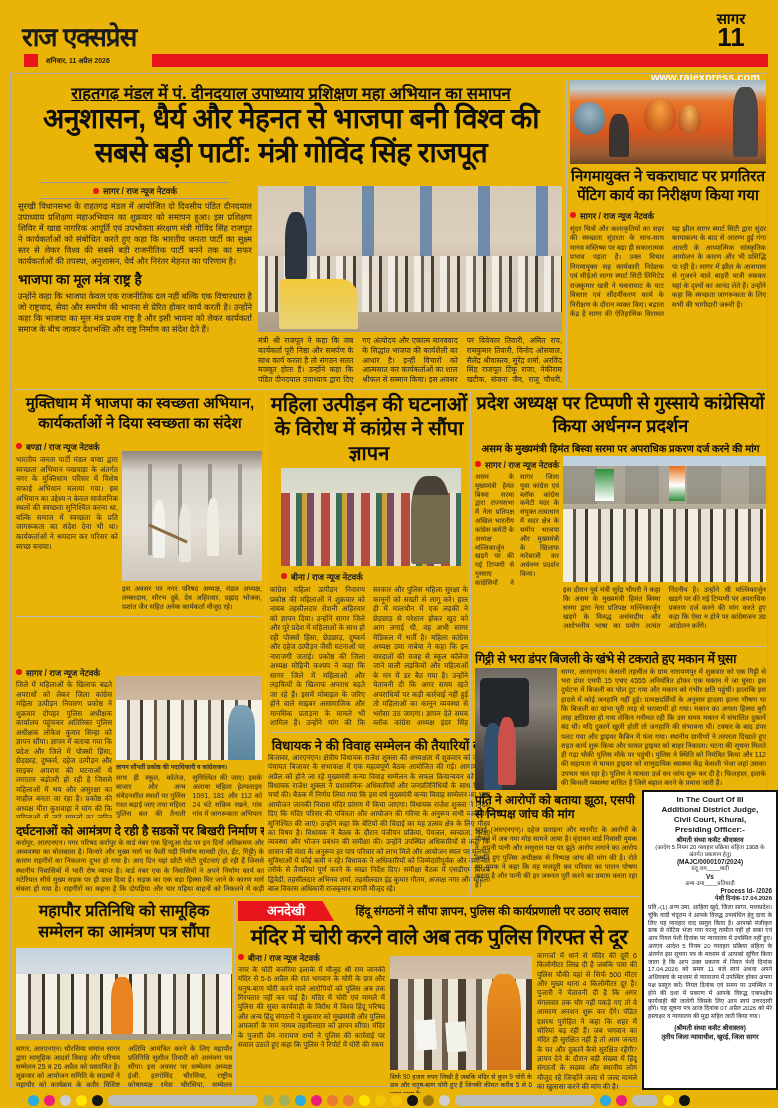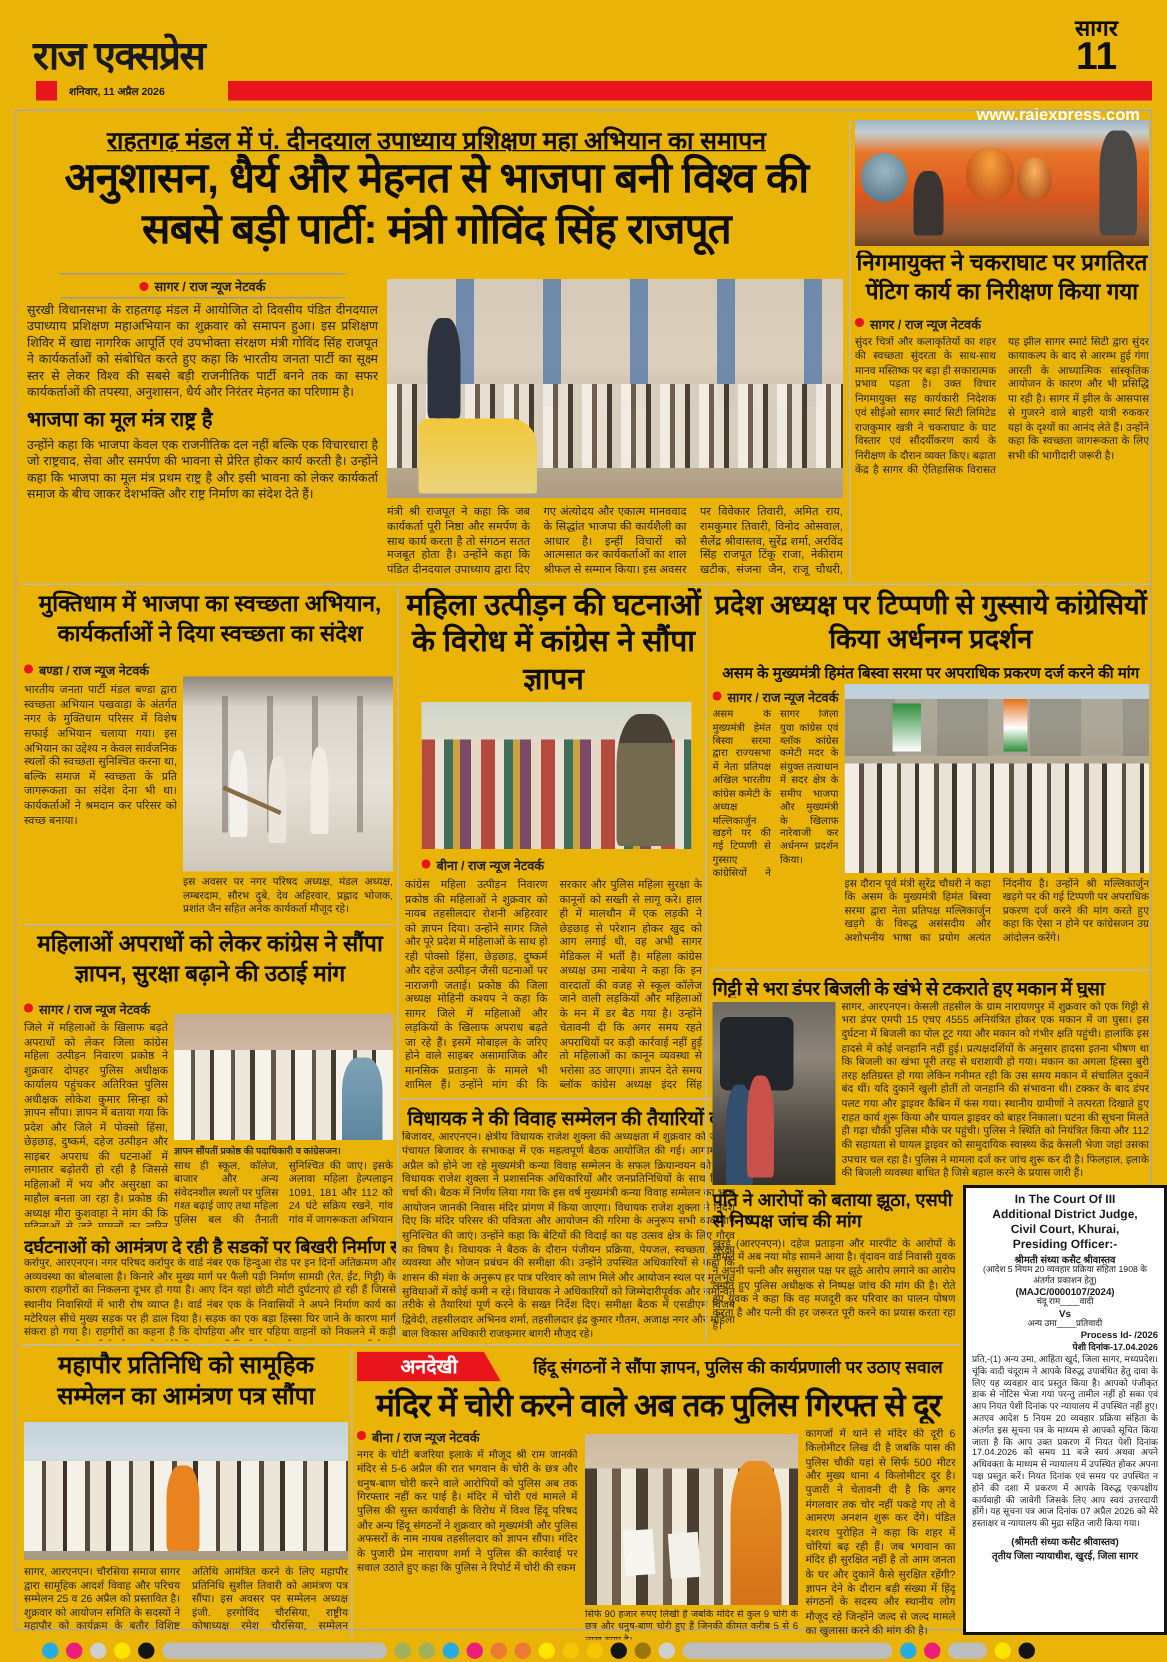--- a/index.html
+++ b/index.html
@@ -136,21 +136,20 @@
   </div>
   <div class="abs just" style="left:16px;top:455px;width:102px;height:158px;font-size:7.3px;">भारतीय जनता पार्टी मंडल बण्डा द्वारा स्वच्छता अभियान पखवाड़ा के अंतर्गत नगर के मुक्तिधाम परिसर में विशेष सफाई अभियान चलाया गया। इस अभियान का उद्देश्य न केवल सार्वजनिक स्थलों की स्वच्छता सुनिश्चित करना था, बल्कि समाज में स्वच्छता के प्रति जागरूकता का संदेश देना भी था। कार्यकर्ताओं ने श्रमदान कर परिसर को स्वच्छ बनाया।</div>
   <div class="abs photo photo-swa" style="left:122px;top:451px;width:140px;height:130px;">
     <div class="ps-posts"></div>
     <div class="ps-f1"></div>
     <div class="ps-broom"></div>
   </div>
   <div class="abs just" style="left:122px;top:584px;width:140px;height:29px;font-size:7px;">इस अवसर पर नगर परिषद अध्यक्ष, मंडल अध्यक्ष, लम्बरदाम, सौरभ दुबे, देव अहिरवार, प्रह्लाद भोजक, प्रशांत जैन सहित अनेक कार्यकर्ता मौजूद रहे।</div>
   <div class="abs rule" style="left:16px;top:616px;width:246px;height:1px;"></div>
 
-  <div class="abs hl" style="left:16px;top:620px;width:248px;height:44px;font-size:15px;line-height:1.35;">महिलाओं अपराधों को लेकर कांग्रेस ने सौंपा ज्ञापन, सुरक्षा बढ़ाने की उठाई मांग</div>
   <div class="abs byl" style="left:16px;top:666px;width:150px;height:12px;">
     <span class="dot"></span>
     <span>सागर / राज न्यूज नेटवर्क</span>
   </div>
   <div class="abs just" style="left:16px;top:680px;width:96px;height:138px;font-size:7.2px;">जिले में महिलाओं के खिलाफ बढ़ते अपराधों को लेकर जिला कांग्रेस महिला उत्पीड़न निवारण प्रकोष्ठ ने शुक्रवार दोपहर पुलिस अधीक्षक कार्यालय पहुंचकर अतिरिक्त पुलिस अधीक्षक लोकेश कुमार सिन्हा को ज्ञापन सौंपा। ज्ञापन में बताया गया कि प्रदेश और जिले में पोक्सो हिंसा, छेड़छाड़, दुष्कर्म, दहेज उत्पीड़न और साइबर अपराध की घटनाओं में लगातार बढ़ोतरी हो रही है जिससे महिलाओं में भय और असुरक्षा का माहौल बनता जा रहा है। प्रकोष्ठ की अध्यक्ष मीरा कुशवाहा ने मांग की कि महिलाओं से जुड़े मामलों का त्वरित निपटारा फास्ट ट्रैक कोर्ट में किया जाए।</div>
   <div class="abs photo photo-ma" style="left:116px;top:676px;width:146px;height:84px;">
     <div class="ma-row"></div>
     <div class="ma-sari"></div>
   </div>
   <div class="abs" style="left:116px;top:762px;width:146px;height:9px;font-size:6.3px;font-weight:bold;color:#333;overflow:hidden;">ज्ञापन सौंपतीं प्रकोष्ठ की पदाधिकारी व कांग्रेसजन।</div>

